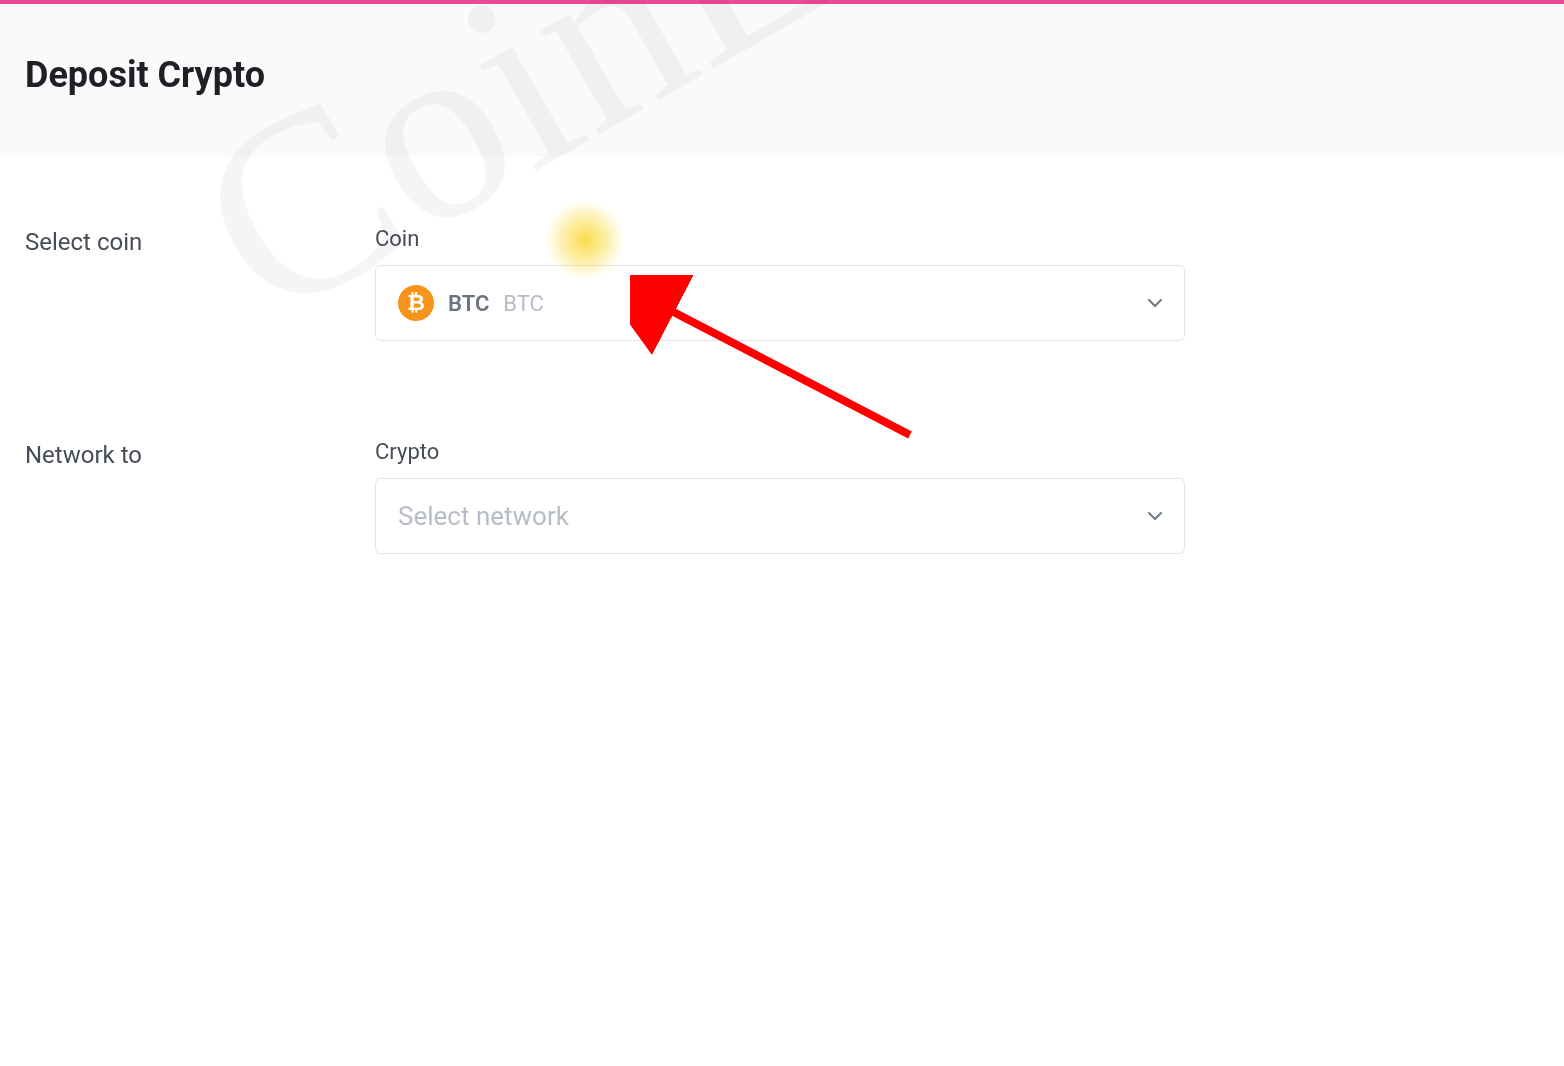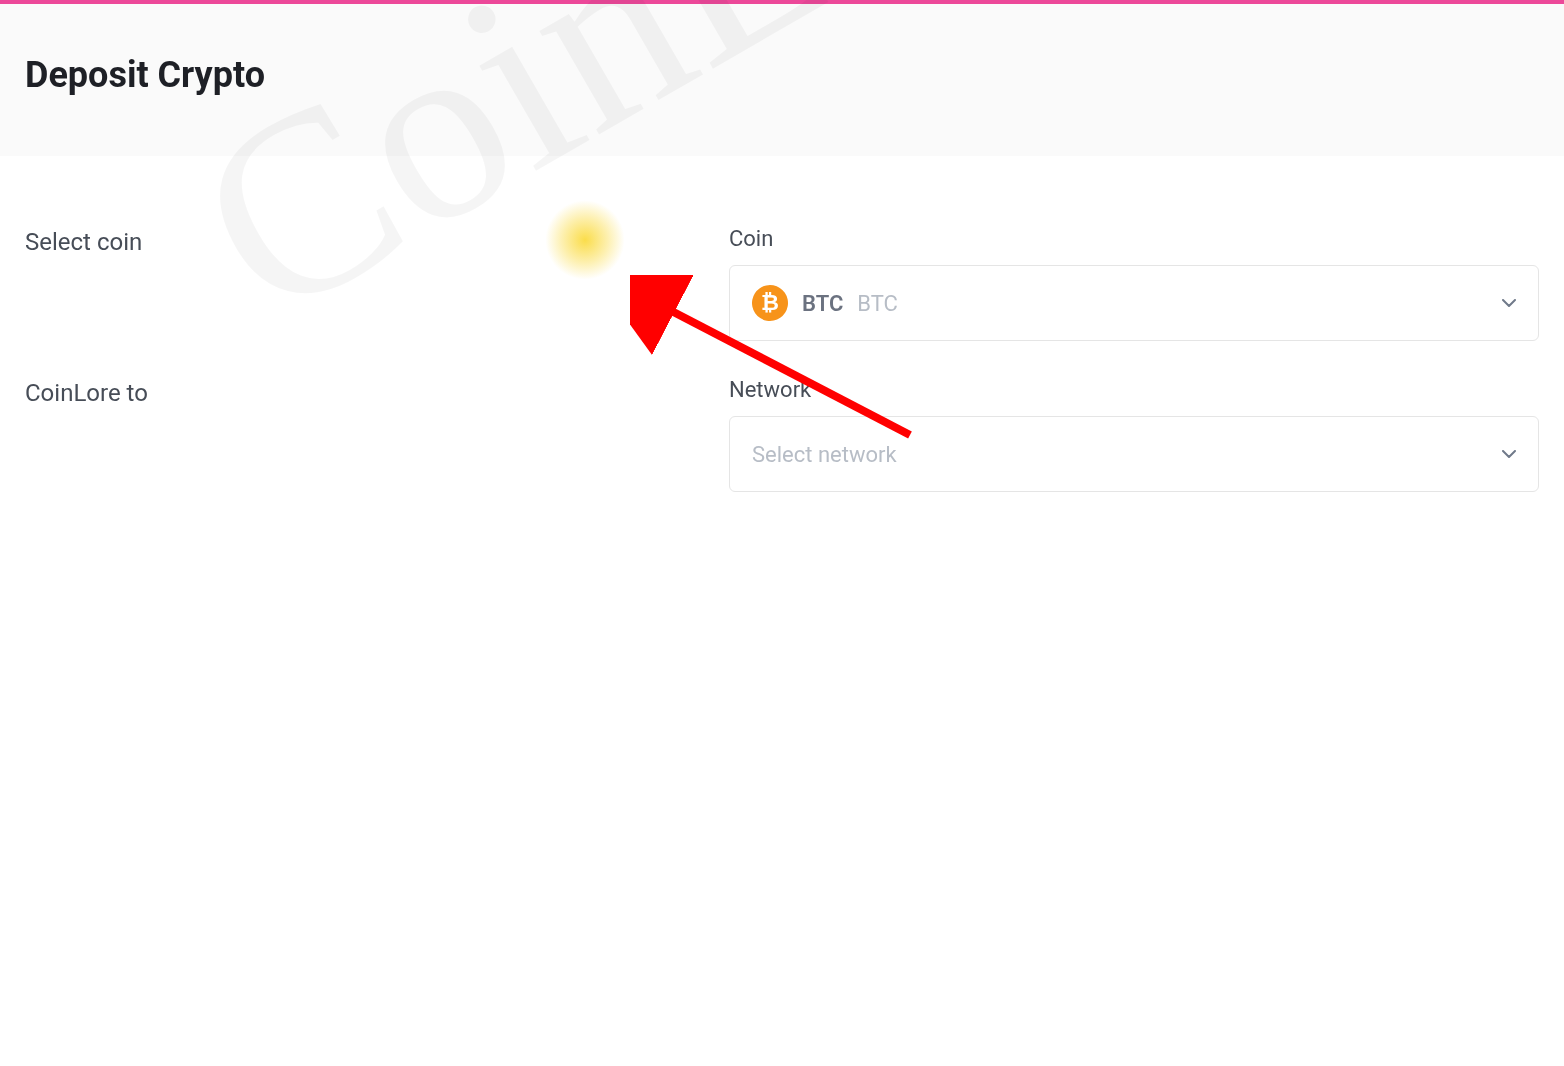--- a/index.html
+++ b/index.html
@@ -28,22 +28,21 @@
       font-weight: 700;
       color: #1e2026;
     }
     
     .form-container {
       padding: 70px 25px 0 25px;
     }
     
     .form-row {
       display: flex;
-      margin-bottom: 36px;
-      justify-content: space-between;
+      margin-bottom: 98px;
     }
     
     .form-label {
       width: 350px;
       font-size: 24px;
       color: #474d57;
       padding-top: 2px;
     }
     
     .form-field-group {
@@ -100,21 +99,21 @@
       color: #6b7280;
     }
     
     .coin-name {
       font-size: 22px;
       font-weight: 400;
       color: #b7bdc6;
     }
     
     .placeholder-text {
-      font-size: 22px;
+      font-size: 26px;
       color: #b7bdc6;
     }
     
     .chevron-icon {
       width: 14px;
       height: 8px;
       color: #707a8a;
     }
     
     .yellow-glow {
@@ -187,23 +186,23 @@
           <span class="coin-name">BTC</span>
         </div>
         <svg class="chevron-icon" viewBox="0 0 14 8" fill="none">
           <path d="M1 1L7 7L13 1" stroke="currentColor" stroke-width="2" stroke-linecap="round" stroke-linejoin="round"></path>
         </svg>
       </div>
     </div>
   </div>
 
   <div class="form-row">
-    <div class="form-label">CoinLore to</div>
+    <div class="form-label">Network to</div>
     <div class="form-field-group">
-      <span class="field-label">Network</span>
+      <span class="field-label">Crypto</span>
       <div class="dropdown">
         <div class="dropdown-content">
           <span class="placeholder-text">Select network</span>
         </div>
         <svg class="chevron-icon" viewBox="0 0 14 8" fill="none">
           <path d="M1 1L7 7L13 1" stroke="currentColor" stroke-width="2" stroke-linecap="round" stroke-linejoin="round"></path>
         </svg>
       </div>
     </div>
   </div>

